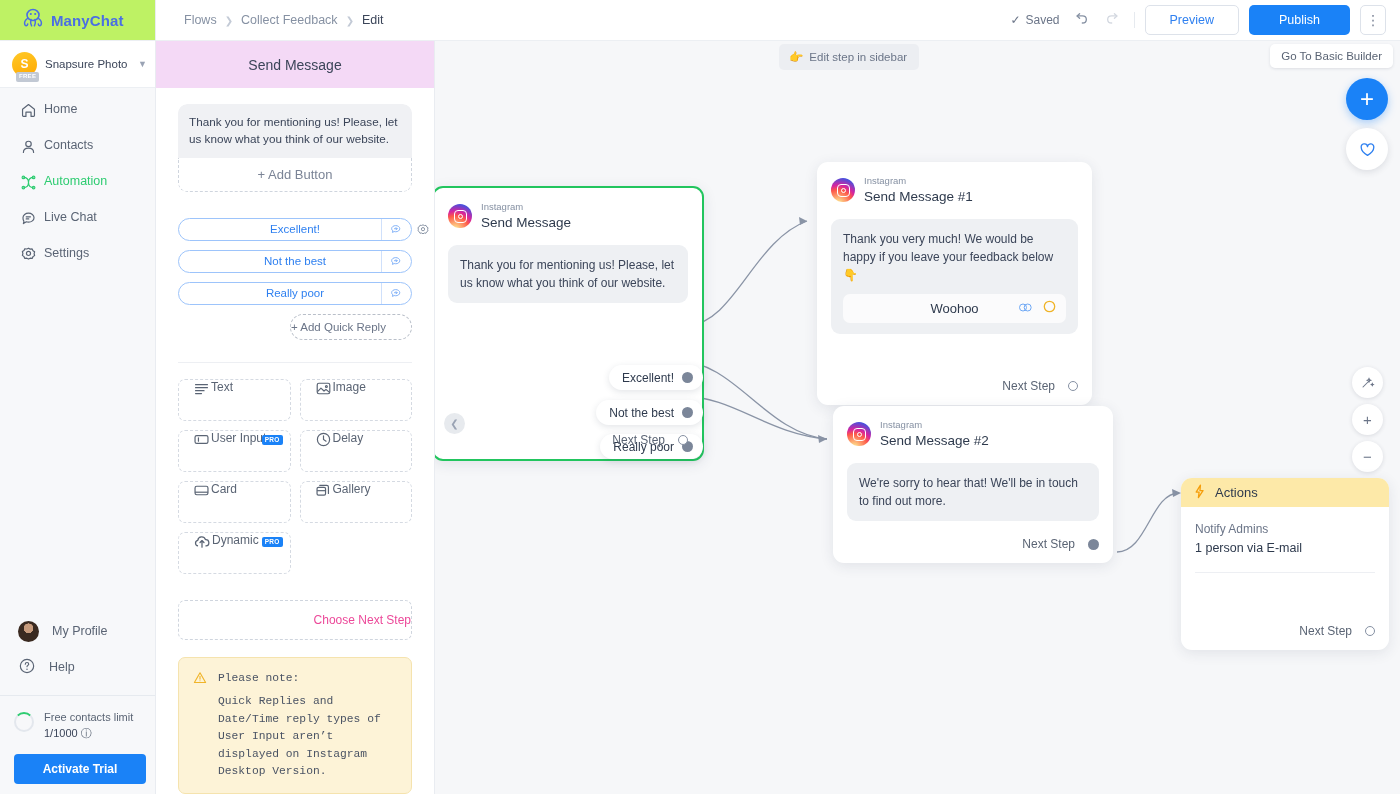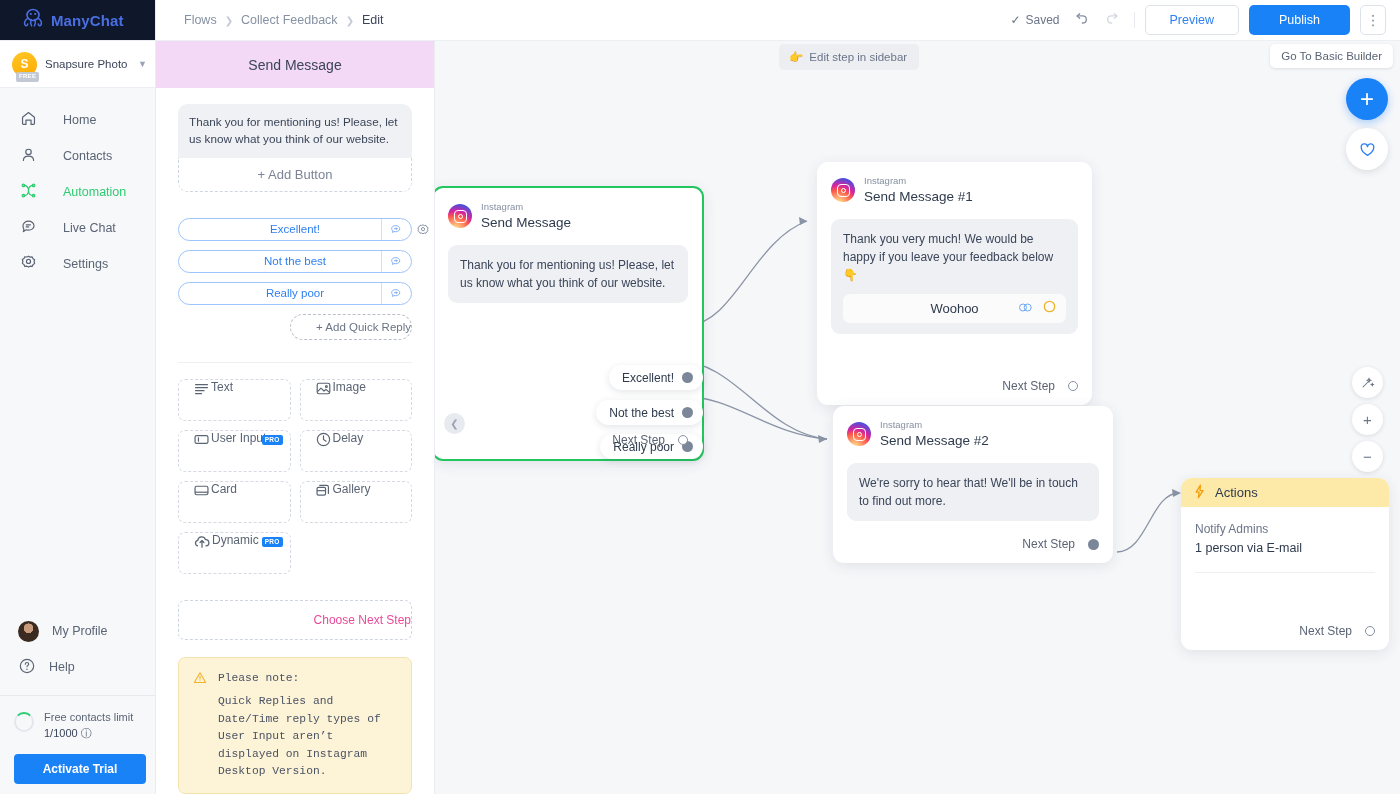--- a/index.html
+++ b/index.html
@@ -16,21 +16,21 @@
   .sidebar {
     width: 156px; height: 794px;
     background: #f7f8fa;
     border-right: 1px solid #e9ecf1;
     display: flex; flex-direction: column;
     position: relative; z-index: 30;
   }
   .brand {
     height: 41px; display: flex; align-items: center; gap: 7px;
     padding-left: 22px;
-    background: #0f172a;
+    background: #bef264;
     border-bottom: 1px solid #eceff3;
   }
   .brand-name { color: #4a6fe3; font-size: 15px; font-weight: 600; letter-spacing: .1px; }
 
   .account {
     height: 47px; display: flex; align-items: center; gap: 8px;
     padding-left: 12px; padding-right: 8px;
     background: #ffffff;
     border-bottom: 1px solid #eceff3;
     cursor: pointer;
@@ -46,21 +46,21 @@
     position: absolute; bottom: -5px; left: 4px;
     background: #c2c9d4; color: #fff;
     font-size: 6px; font-weight: 700; letter-spacing: .3px;
     padding: 1px 3px; border-radius: 2px; line-height: 1.2;
   }
   .acct-name { font-size: 11.5px; color: #3b4559; flex: 1; white-space: nowrap; overflow: hidden; }
   .chev { color: #9aa3b4; font-size: 9px; }
 
   .nav { padding-top: 14px; }
   .nav-item {
-    height: 36px; display: flex; align-items: center; gap: 26px;
+    height: 36px; display: flex; align-items: flex-start; gap: 7px;
     padding-left: 20px; cursor: pointer;
     color: #5a6474; font-size: 12.5px;
   }
   .nav-item.active { color: #2ecc71; }
   .nav-item svg { flex: 0 0 auto; }
 
   .sidebar-spacer { flex: 1; }
   .bottom-links { padding-bottom: 10px; }
   .bot-item {
     height: 36px; display: flex; align-items: center; gap: 13px;
@@ -159,21 +159,21 @@
   }
   .qr-icon {
     position: absolute; right: 0; top: 0; bottom: 0; width: 30px;
     border-left: 1px solid #cfe0fb;
     display: flex; align-items: center; justify-content: center;
     color: #7fb0f7;
   }
   .add-qr {
     margin: 0 0 0 auto; width: 122px;
     border: 1px dashed #b9bfc9; border-radius: 20px;
-    text-align: right; color: #6b7588; font-size: 11.5px;
+    text-align: left; color: #6b7588; font-size: 11.5px;
     padding: 6px 0; cursor: pointer;
   }
   .divider { height: 1px; background: #edeff3; margin: 22px 0 0; }
   .type-grid {
     display: grid; grid-template-columns: 1fr 1fr; gap: 9px;
     padding: 16px 0 0;
   }
   .type-cell {
     position: relative;
     border: 1px dashed #d5dae2; border-radius: 7px;

